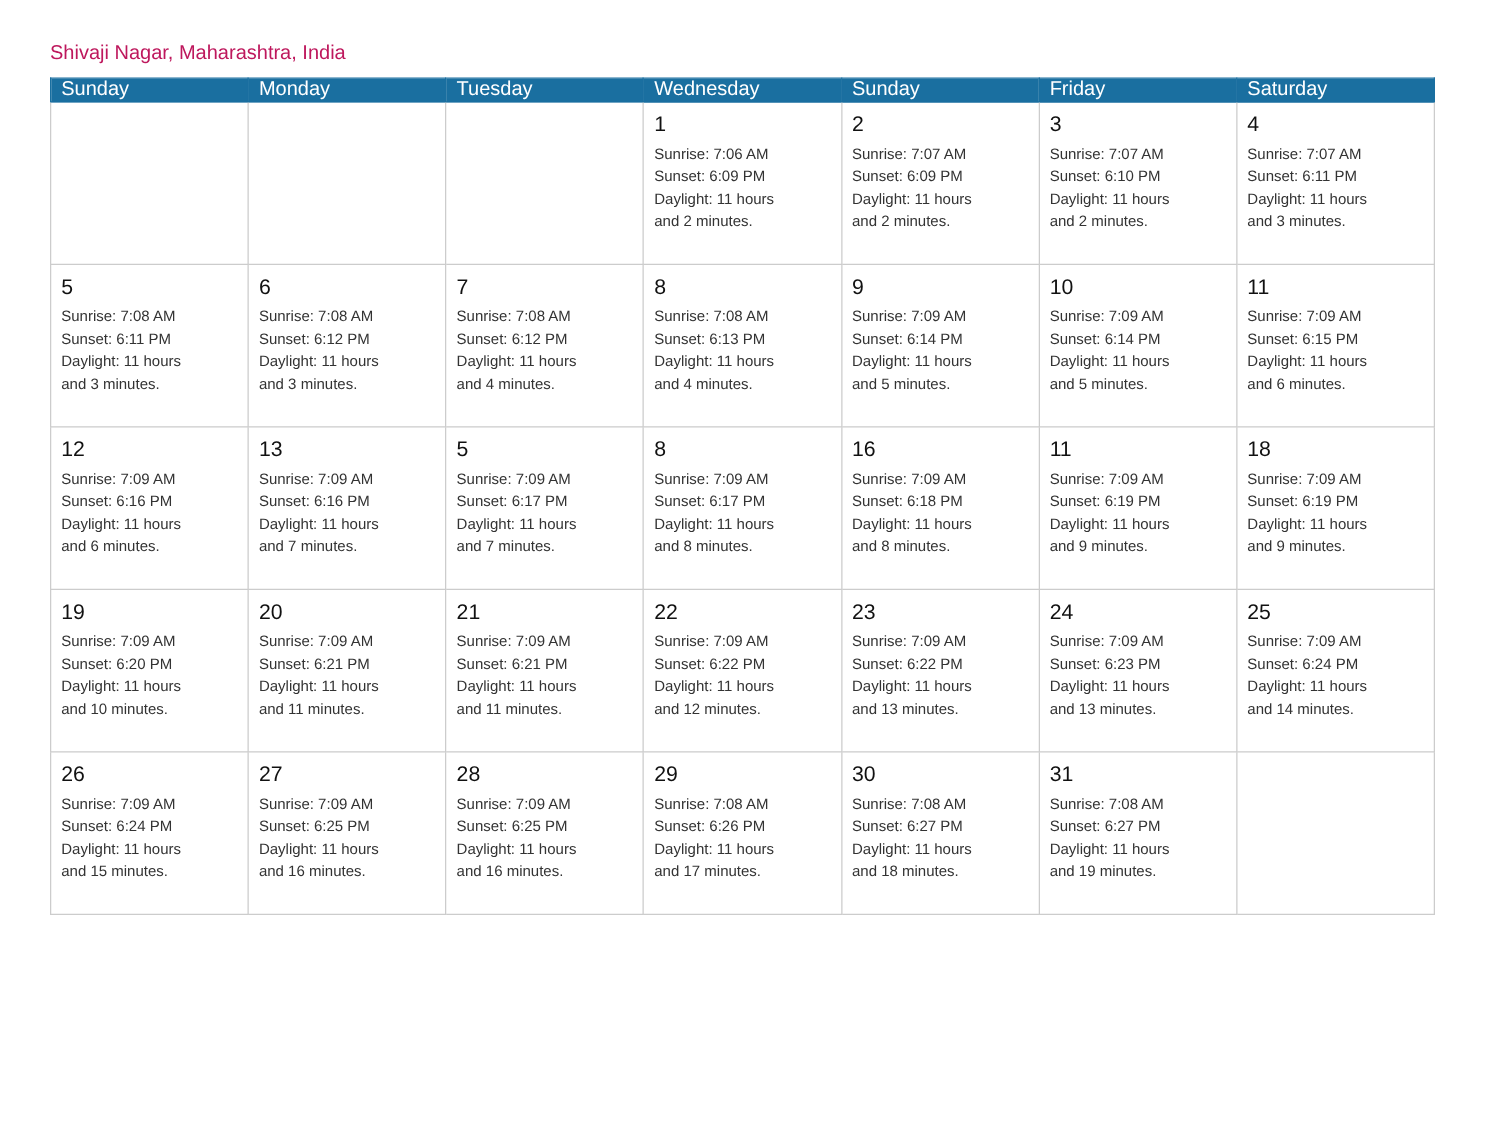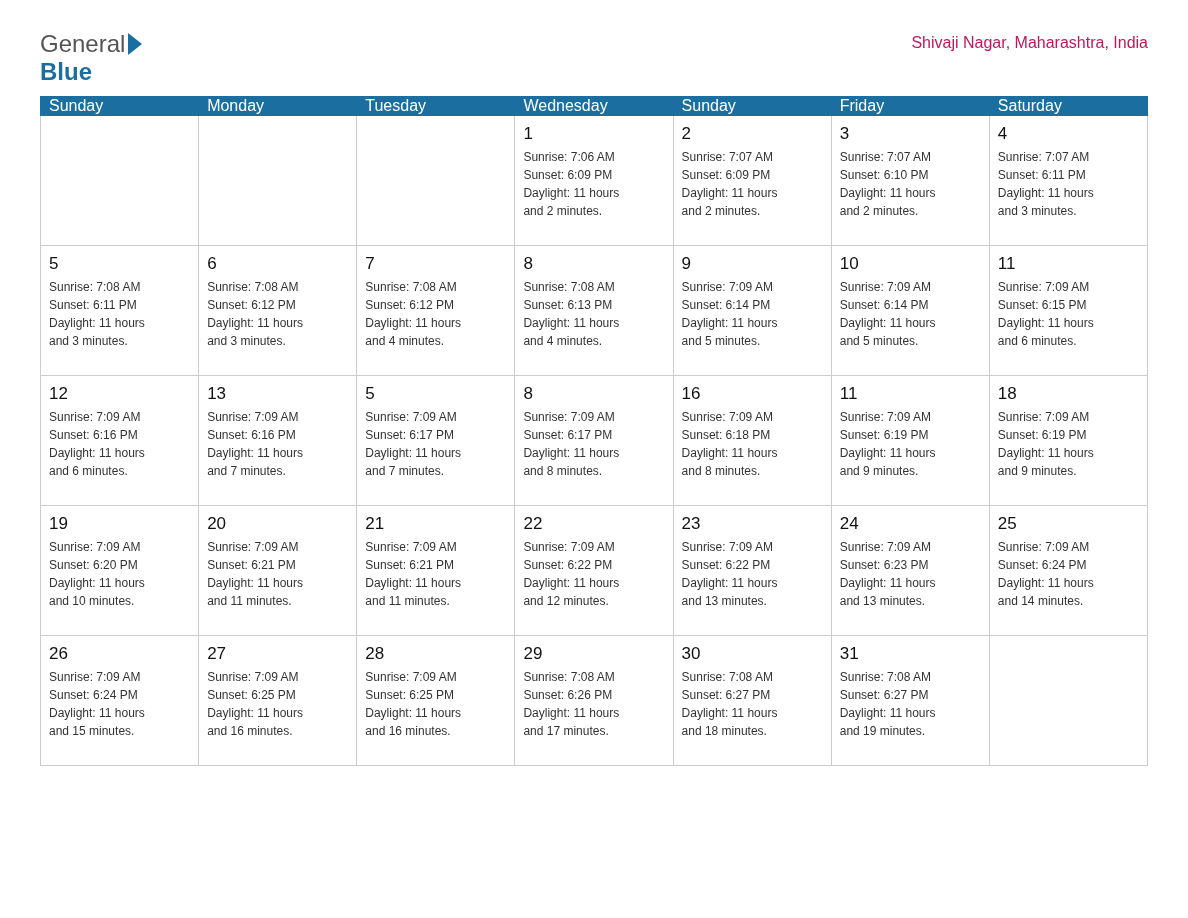--- a/index.html
+++ b/index.html
@@ -93,29 +93,20 @@
       border-bottom: 11px solid transparent;
       border-left: 14px solid #1a6fa0;
       margin-left: 3px;
       vertical-align: middle;
     }
   </style>
 </head>
 <body>
 
 <div class="header">
-  <div class="logo-container">
-    <div class="logo-line1">
-      <span class="logo-general">General</span>
-      <span class="logo-triangle"></span>
-    </div>
-    <div>
-      <span class="logo-blue-text">Blue</span>
-    </div>
-  </div>
   <div class="title-area">
     <div class="location">Shivaji Nagar, Maharashtra, India</div>
   </div>
 </div>
 
 <table class="calendar">
   <thead>
     <tr>
     <th>Sunday</th>
         <th>Monday</th>

